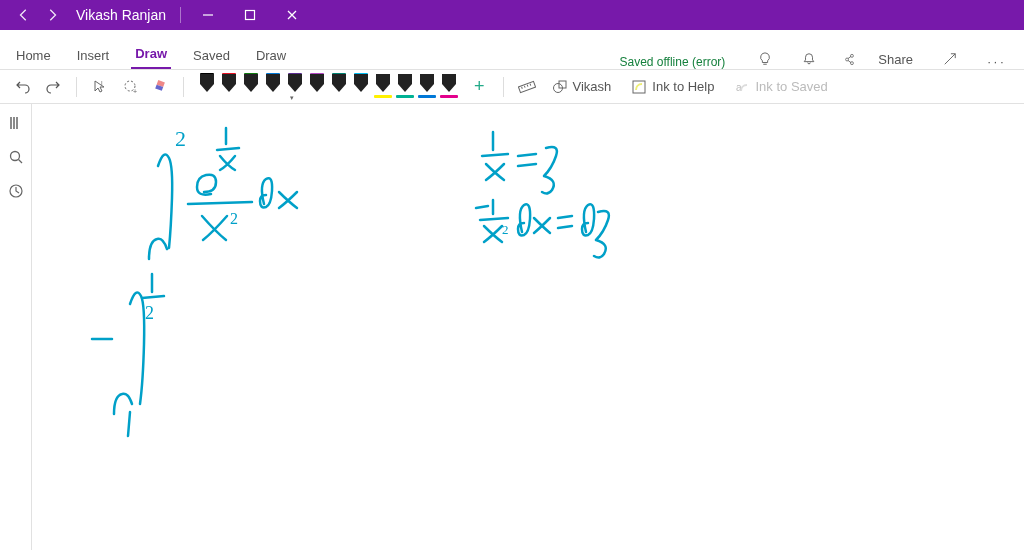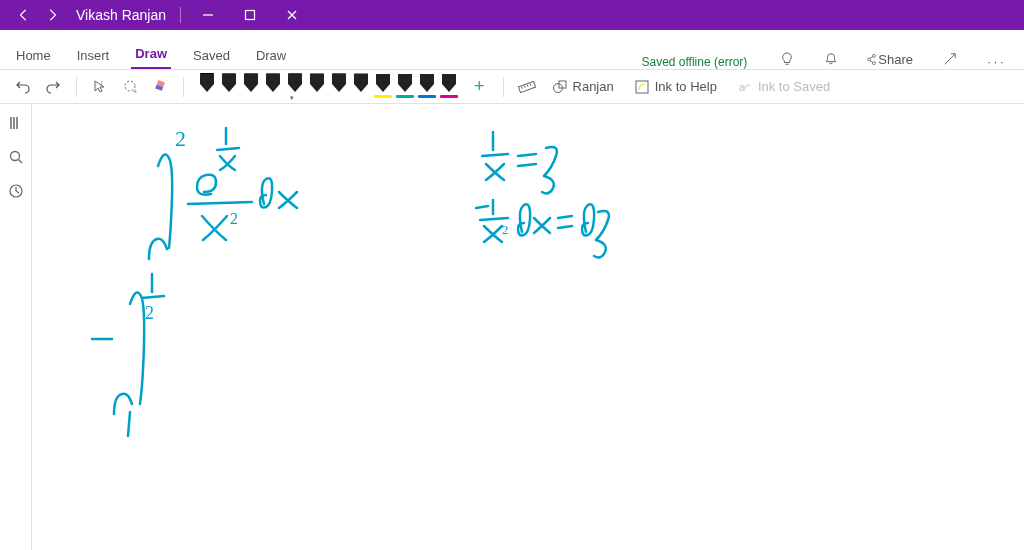--- a/index.html
+++ b/index.html
@@ -13,21 +13,21 @@
   .titlebar .winctl { display: flex; }
   .titlebar .win-btn { width: 42px; height: 30px; display: flex; align-items: center; justify-content: center; }
   .titlebar .vsep { width:1px; height:16px; background:rgba(255,255,255,.4); margin:0 6px; align-self:center; }
 
   .tabbar { height: 28px; display: flex; align-items: flex-end; padding: 0 12px 0 12px; gap: 18px; font-size: 13px; border-bottom: 1px solid #e1e1e1; margin-top: 12px; }
   .tabbar .tab { padding: 4px 4px 6px 4px; color: #555; }
   .tabbar .tab.active { color: #7719aa; font-weight: 700; border-bottom: 2.5px solid #7719aa; }
   .tabbar .spacer { flex: 1; }
   .tabbar .status { color: #15803d; font-size: 12px; padding-right: 6px; }
   .tabbar .tool-icon { width: 20px; height: 20px; display:flex; align-items:center; justify-content:center; color:#555; margin-left: 6px; }
-  .tabbar .share-btn { display:flex; align-items:center; gap:0; color:#555; padding:2px 6px; }
+  .tabbar .share-btn { display:flex; align-items:center; gap:22px; color:#555; padding:2px 6px; }
   .tabbar .resize-icon { color:#555; padding:0 6px; }
   .tabbar .more-icon { color:#555; padding:0 6px; letter-spacing:2px; }
 
   .ribbon { height: 34px; border-bottom: 1px solid #e1e1e1; display: flex; align-items: center; padding: 0 12px; gap: 8px; }
   .ribbon .rbtn { width: 22px; height: 22px; display:flex; align-items:center; justify-content:center; color:#555; }
   .ribbon .rsep { width:1px; height:20px; background:#ddd; margin:0 4px; }
   .pen { width: 20px; height: 26px; position: relative; margin: 0 1px; }
   .pen .body { width: 14px; height: 10px; position:absolute; top:0; left:3px; }
   .pen .tip  { width: 0; height:0; border-left:7px solid transparent; border-right:7px solid transparent; position:absolute; top:10px; left:3px; }
   .pen.marker .body { background:#222; }
@@ -222,21 +222,21 @@
     <svg width="18" height="18" viewBox="0 0 18 18">
         <rect x="1" y="6" width="16" height="6" stroke="#666" fill="none" transform="rotate(-20 9 9)"></rect>
         <path d="M4 7v2M7 7v2M10 7v2M13 7v2" stroke="#666" transform="rotate(-20 9 9)"></path>
       </svg>
   </div>
   <div class="shape-tool">
     <svg width="16" height="16" viewBox="0 0 16 16">
         <circle cx="6" cy="9" r="4.5" stroke="#666" fill="none"></circle>
         <rect x="7" y="2" width="7" height="7" stroke="#666" fill="none"></rect>
       </svg>
-    <span>Ranjan</span>
+    <span>Vikash</span>
   </div>
   <div class="shape-tool">
     <svg width="16" height="16" viewBox="0 0 16 16">
         <rect x="2" y="2" width="12" height="12" stroke="#666" fill="none"></rect>
         <path d="M5 11c0-3 2-6 6-6" stroke="#ee7" stroke-width="2" fill="none"></path>
       </svg>
     <span>Ink to Help</span>
   </div>
   <div class="shape-tool disabled">
     <svg width="16" height="16" viewBox="0 0 16 16">

